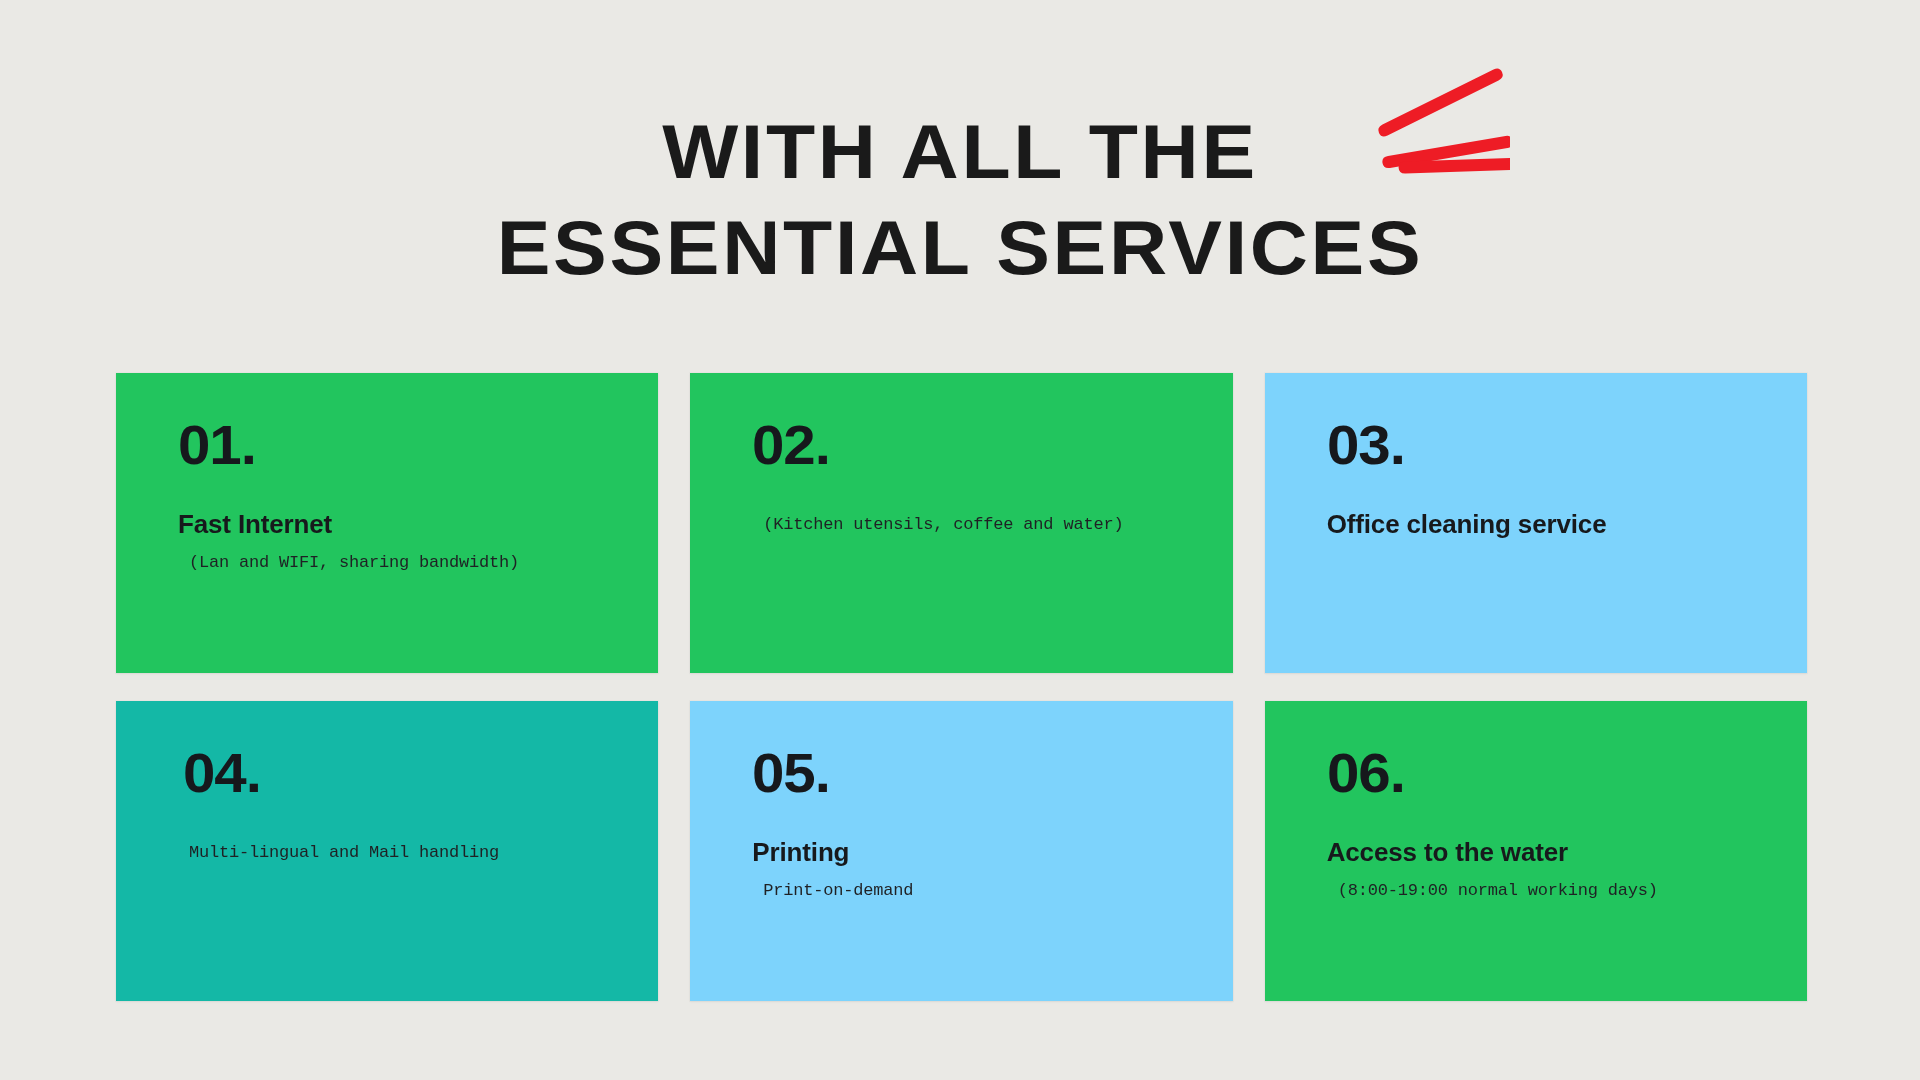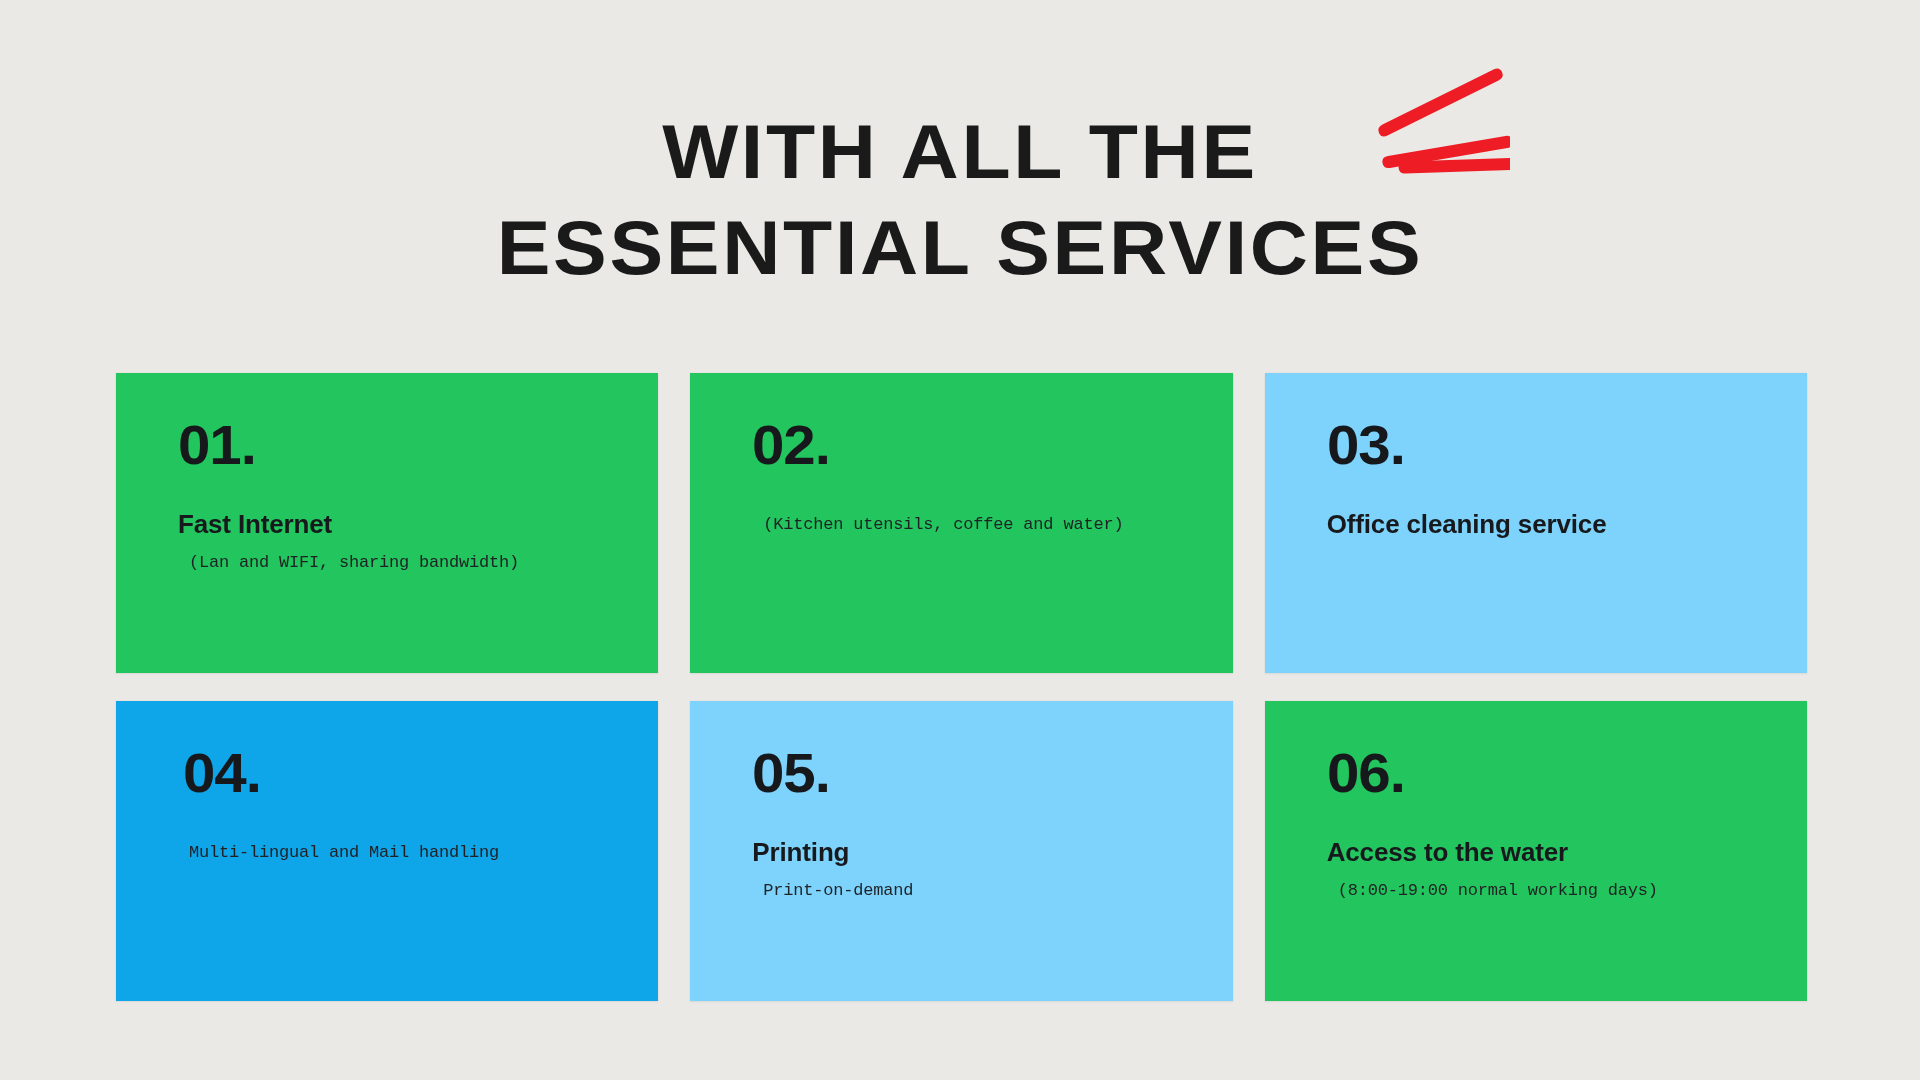--- a/index.html
+++ b/index.html
@@ -76,21 +76,21 @@
   }
 
   .card {
     position:relative;
     padding:44px 0 0 62px;
     box-shadow:0 1px 2px rgba(0,0,0,0.06), 0 0 0 1px rgba(0,0,0,0.015);
   }
 
   .card.tone-white { background:#22c55e; }
   .card.tone-grey  { background:#7dd3fc; }
-  .card.tone-yellow{ background:#0ea5e9; }
+  .card.tone-yellow{ background:#14b8a6; }
 
   .card-number {
     font-family:"Liberation Sans", sans-serif;
     font-weight:700;
     font-size:56px;
     line-height:56px;
     letter-spacing:-1px;
     color:#16181C;
     margin-bottom:34px;
     transform:scaleX(1.04);

